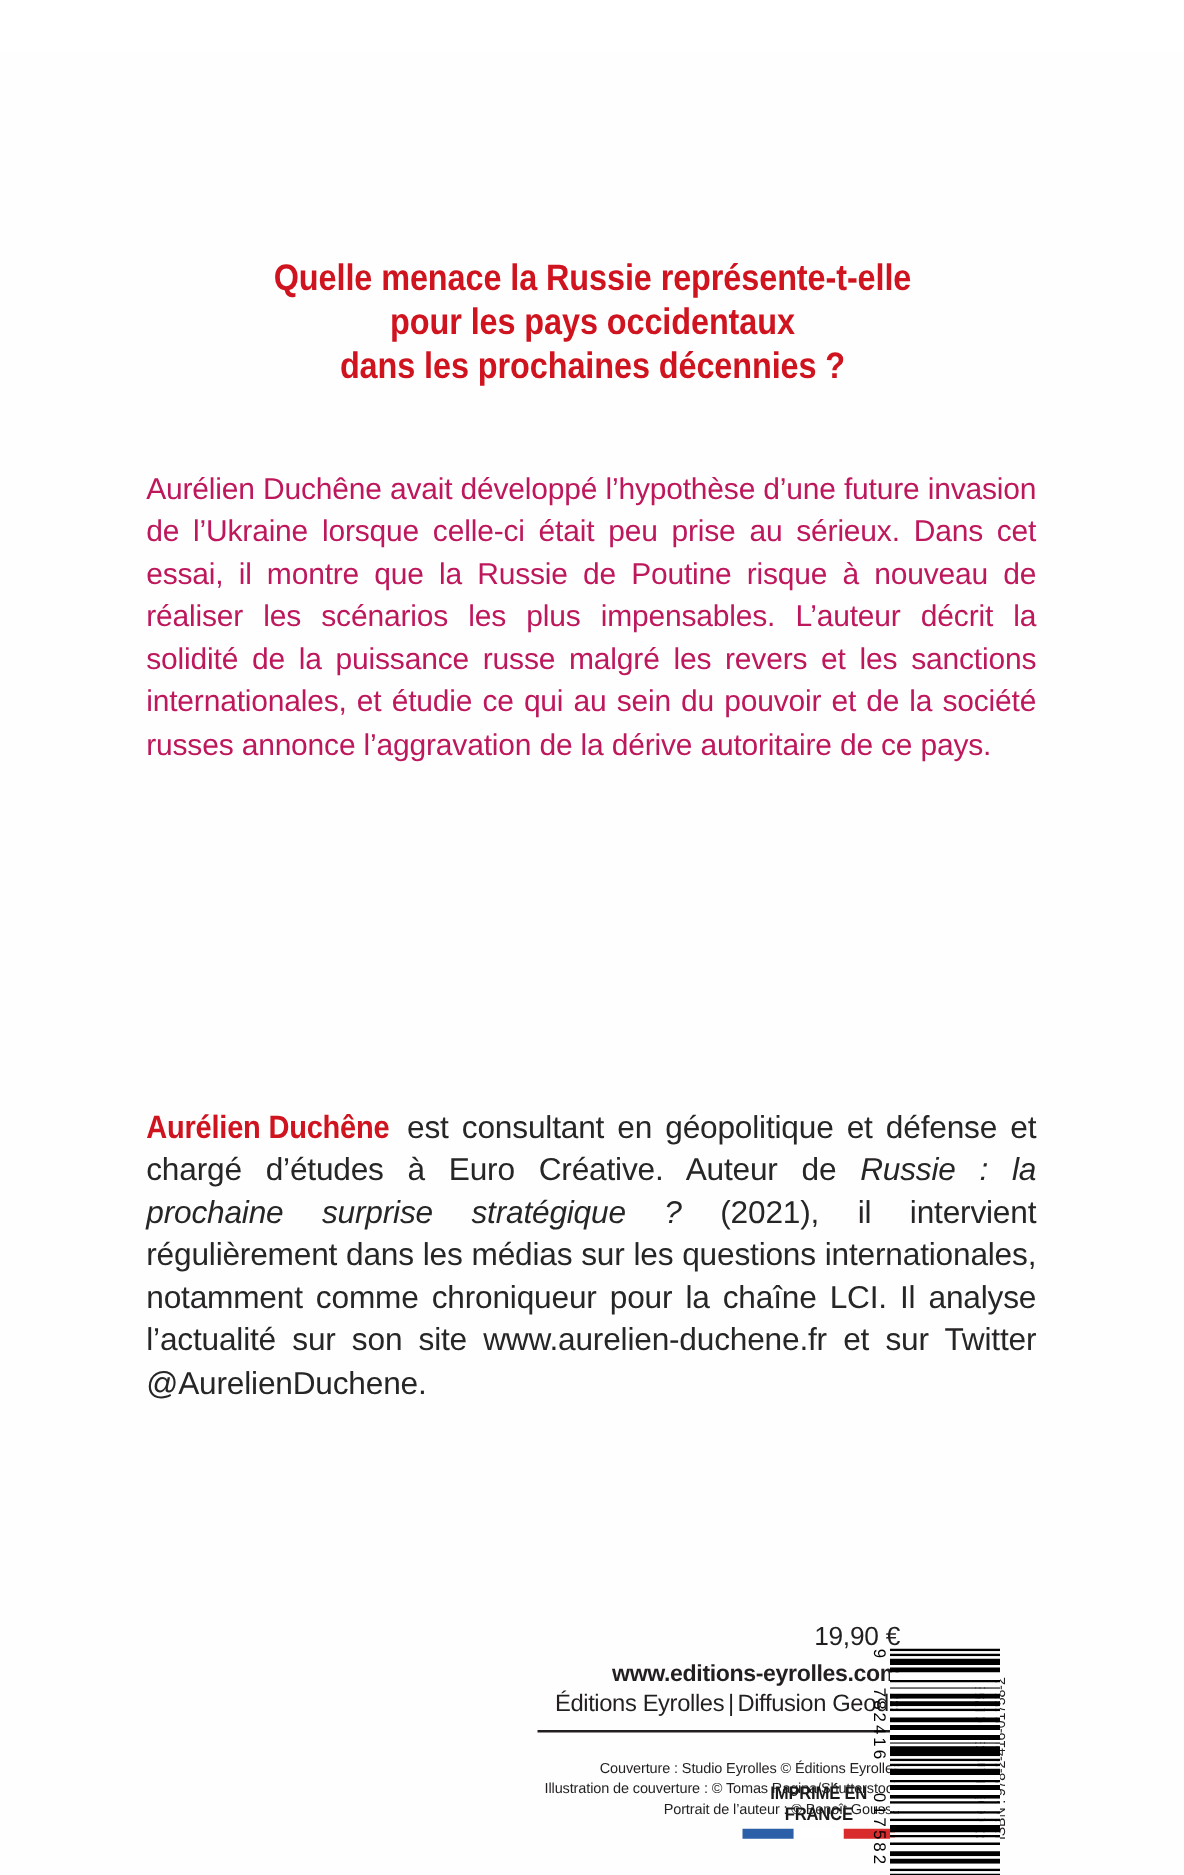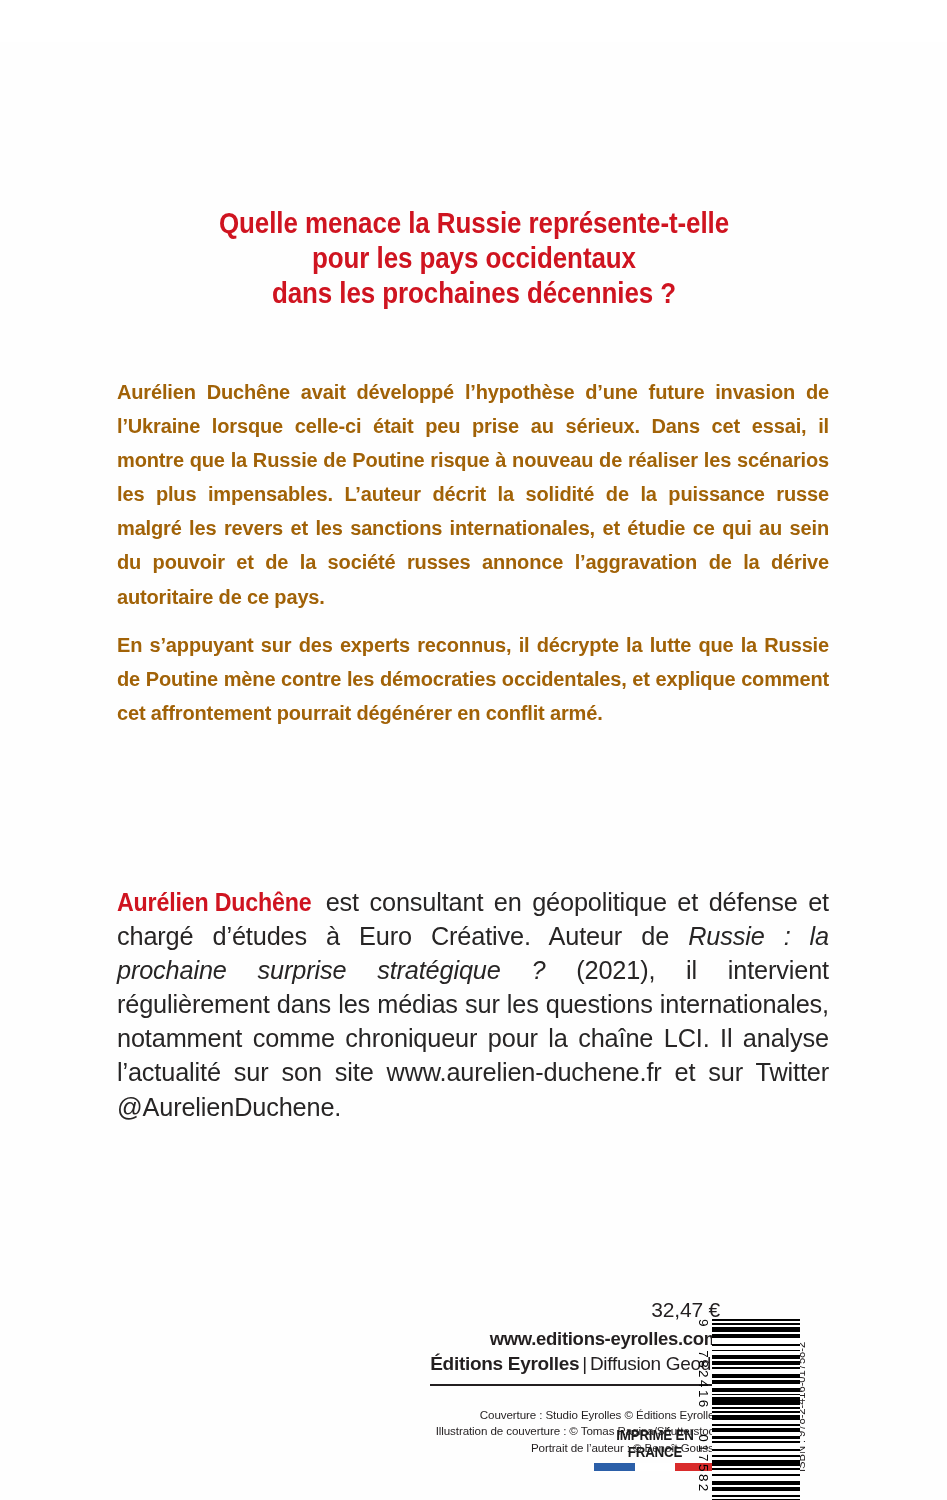--- a/index.html
+++ b/index.html
@@ -44,24 +44,24 @@
   
   .body-copy {
     position: absolute;
     left: 117px;
     top: 333px;
     width: 712px;
   }
   .para {
     text-align: justify;
     text-justify: inter-word;
-    font-size: 20px;
+    font-size: 24px;
     line-height: 34.1px;
-    font-weight: 700;
-    color: #a16207;
+    font-weight: 400;
+    color: #be185d;
     margin: 0 0 14px 0;
     letter-spacing: -0.15px;
   }
   .para.last-of-block { margin-bottom: 0; }
 
   
   .bio {
     position: absolute;
     left: 117px;
     top: 843px;
@@ -117,21 +117,21 @@
     letter-spacing: -0.3px;
     margin-top: 4px;
   }
   .pub-name {
     font-size: 19px;
     line-height: 25px;
     color: #231f20;
     letter-spacing: -0.3px;
     white-space: nowrap;
   }
-  .pub-name .pn-bold { font-weight: bold; }
+  .pub-name .pn-bold { font-weight: normal; }
   .pub-name .pn-sep {
     font-weight: 300;
     color: #231f20;
     padding: 0 3px;
   }
   .pub-name .pn-light { font-weight: 400; }
   .pub-rule-inline {
     margin-top: 8px;
     height: 2px;
     background: #231f20;
@@ -245,31 +245,30 @@
 <div class="page">
 
   <div class="headline">
     <span class="hl-line">Quelle menace la Russie représente-t-elle</span>
     <span class="hl-line">pour les pays occidentaux</span>
     <span class="hl-line">dans les prochaines décennies ?</span>
   </div>
 
   <div class="body-copy">
     <p class="para">Aurélien Duchêne avait développé l’hypothèse d’une future invasion de l’Ukraine lorsque celle-ci était peu prise au sérieux. Dans cet essai, il montre que la Russie de Poutine risque à nouveau de réaliser les scénarios les plus impensables. L’auteur décrit la solidité de la puissance russe malgré les revers et les sanctions internationales, et étudie ce qui au sein du pouvoir et de la société russes annonce l’aggravation de la dérive autoritaire de ce pays.</p>
-    <p class="para last-of-block">En s’appuyant sur des experts reconnus, il décrypte la lutte que la Russie de Poutine mène contre les démocraties occidentales, et explique comment cet affrontement pourrait dégénérer en conflit armé.</p>
   </div>
 
   <div class="bio">
     <span class="author-name">Aurélien Duchêne</span><span> est consultant en géopolitique et défense et chargé d’études à Euro Créative. Auteur de </span><em>Russie : la prochaine surprise stratégique ?</em><span> (2021), il intervient régulièrement dans les médias sur les questions internationales, notamment comme chroniqueur pour la chaîne LCI. Il analyse l’actualité sur son site www.aurelien-duchene.fr et sur Twitter @AurelienDuchene.</span>
   </div>
 
   <div class="footer">
 
     <div class="pub-col">
-      <div class="price">32,47 €</div>
+      <div class="price">19,90 €</div>
       <div class="pub-site">www.editions-eyrolles.com</div>
       <div class="pub-name">
         <span class="pn-bold">Éditions Eyrolles</span><span class="pn-sep">|</span><span class="pn-light">Diffusion Geodif</span>
       </div>
       <div class="pub-rule-inline"></div>
     </div>
 
     <div class="credits">
       <div>Couverture : Studio Eyrolles © Éditions Eyrolles</div>
       <div>Illustration de couverture : © Tomas Ragina/Shutterstock</div>

